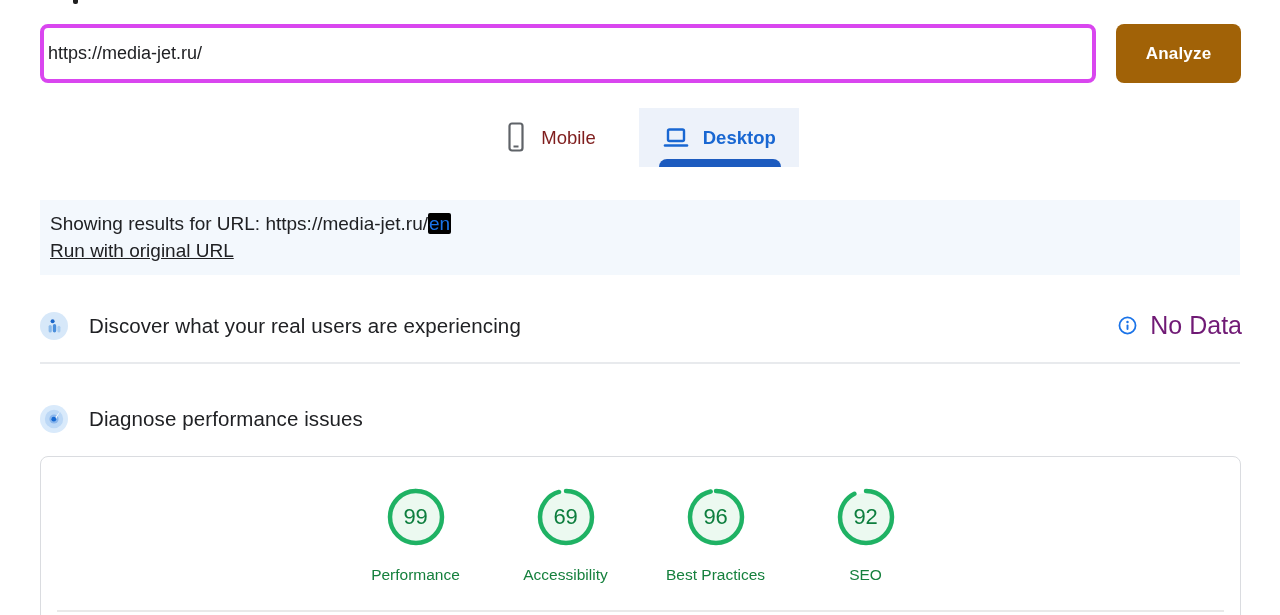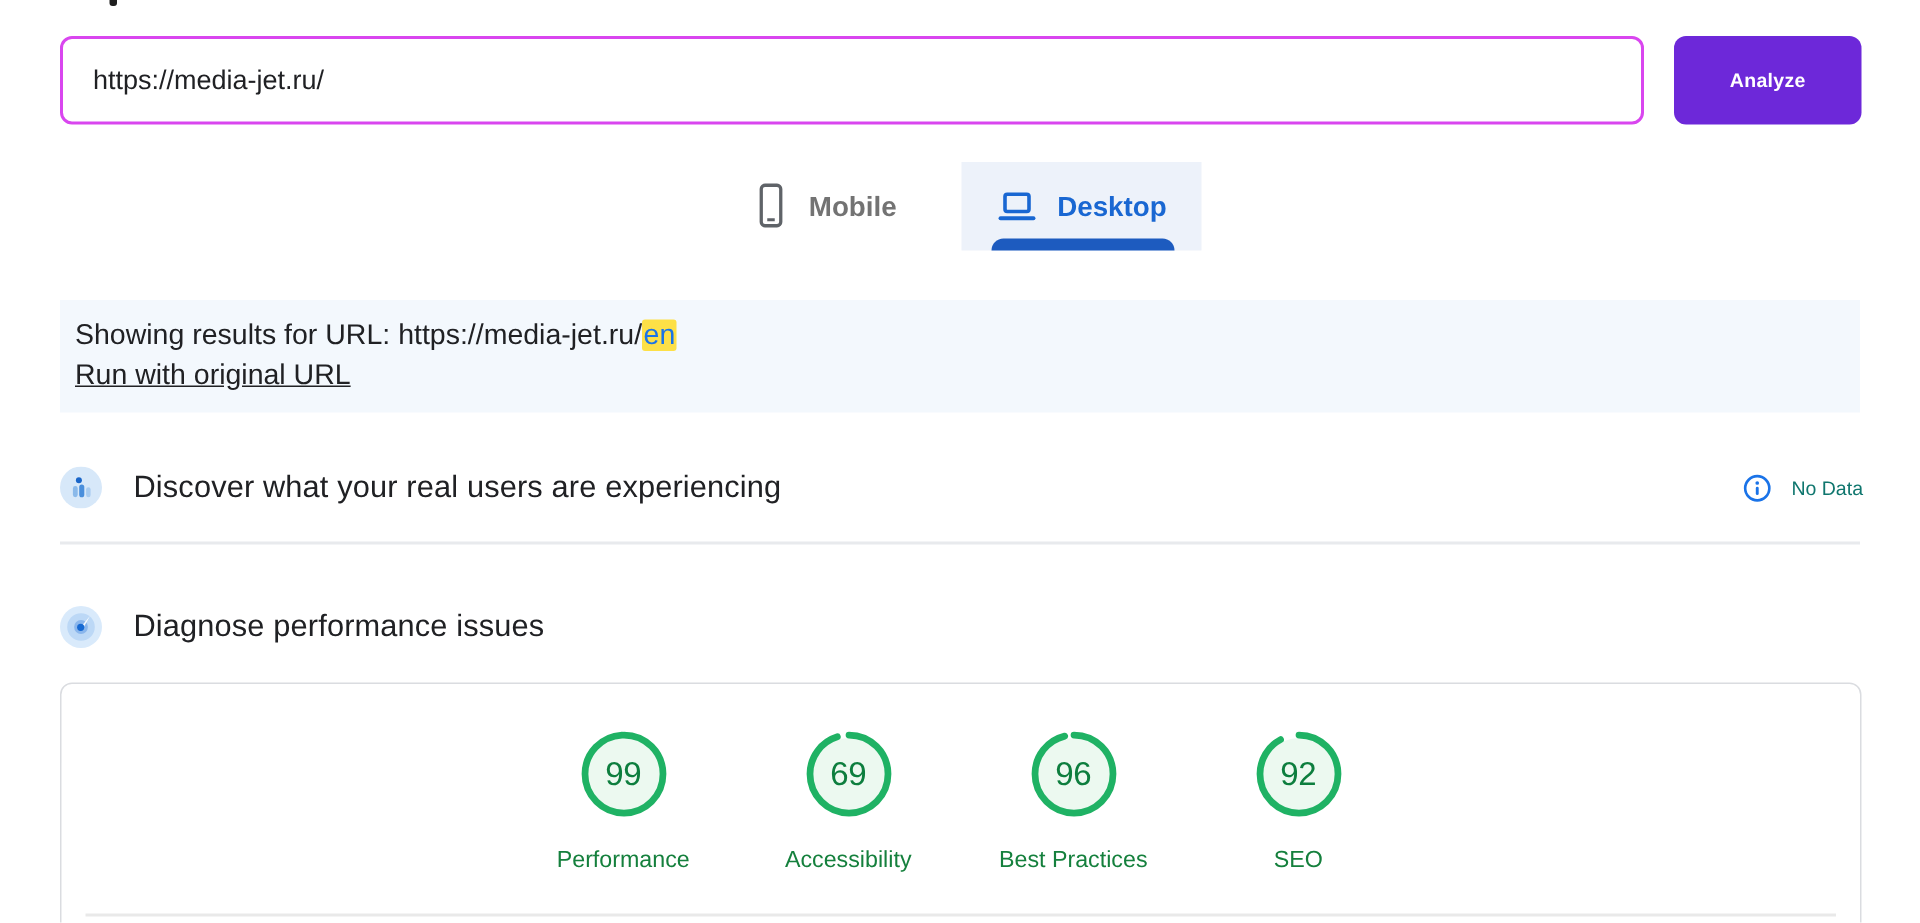--- a/index.html
+++ b/index.html
@@ -8,56 +8,56 @@
     width:1280px; height:615px; overflow:hidden; position:relative;
     font-family:"Liberation Sans","DejaVu Sans",sans-serif;
     color:#202124;
   }
   .top-stub { position:absolute; left:73px; top:0; width:5px; height:4px;
     background:#1f1f1f; border-radius:0 0 2px 2px; }
 
   
   .url-row { display:flex; align-items:stretch; margin:24px 39px 0 40px; gap:20px; }
   .url-input {
-    flex:1; height:59px; border:2px solid #d946ef; border-radius:8px;
-    padding:0 20px; font-size:18px; color:#202124; outline:none;
+    flex:1; height:59px; border:4px solid #d946ef; border-radius:8px;
+    padding:0 4px; font-size:18px; color:#202124; outline:none;
     font-family:inherit; background:#fff;
   }
   .analyze-btn {
-    width:125px; height:59px; background:#6d28d9; color:#fff; border:none;
-    border-radius:8px; font-size:13px; font-weight:700; letter-spacing:.2px;
+    width:125px; height:59px; background:#a16207; color:#fff; border:none;
+    border-radius:8px; font-size:17px; font-weight:700; letter-spacing:.2px;
     font-family:inherit; cursor:pointer;
   }
 
   
   .tabs { display:flex; justify-content:center; margin-top:25px; }
   .tab { display:flex; align-items:center; gap:13px; height:59px;
     padding:0 23px; font-size:18.5px; cursor:pointer; position:relative; }
-  .tab.mobile { color:#737373; font-weight:700; margin-right:20px; }
+  .tab.mobile { color:#7f1d1d; font-weight:400; margin-right:20px; }
   .tab.desktop { color:#1967d2; font-weight:700; background:#edf2fa; }
   .tab-indicator { position:absolute; left:20px; right:18px; bottom:0; height:8px;
     background:#1d5bbf; border-radius:8px 8px 0 0; }
 
   
   .notice {
     margin:33px 40px 0 40px; background:#f3f8fd; padding:10px 12px 11px 10px;
     font-size:19px; line-height:27px; color:#202124;
   }
-  .notice .hl { color:#1a73e8; background:#fde047; border-radius:2px; padding:0 1px; }
+  .notice .hl { color:#1a73e8; background:#000000; border-radius:2px; padding:0 1px; }
   .notice-link { color:#202124; text-decoration:underline; cursor:pointer; display:inline-block; }
 
   
   .section-row { display:flex; align-items:center; margin:0 38px 0 40px;text-align:center; }
   .section-row.field { margin-top:36px; }
   .section-row.lab { margin-top:41px; }
   .section-icon { width:28px; height:28px; flex:0 0 28px; }
   .section-title { font-size:20.5px; letter-spacing:.1px; color:#202124; margin-left:21px; }
   .spacer { flex:1; }
   .status { display:flex; align-items:center; gap:12px; cursor:pointer; }
-  .status-label { color:#0f766e; font-size:13px; }
+  .status-label { color:#701a75; font-size:25px; }
 
   .divider { height:2px; background:#e8eaed; margin:22px 40px 0 40px; }
 
   
   .card {
     margin:23px 39px 0 40px; border:1px solid #dadce0; border-radius:8px;
     height:300px; background:#fff; padding-top:28px;
   }
   .gauges { display:flex; justify-content:center; }
   .score-cat { width:150px; display:flex; flex-direction:column; align-items:center; cursor:pointer; }

